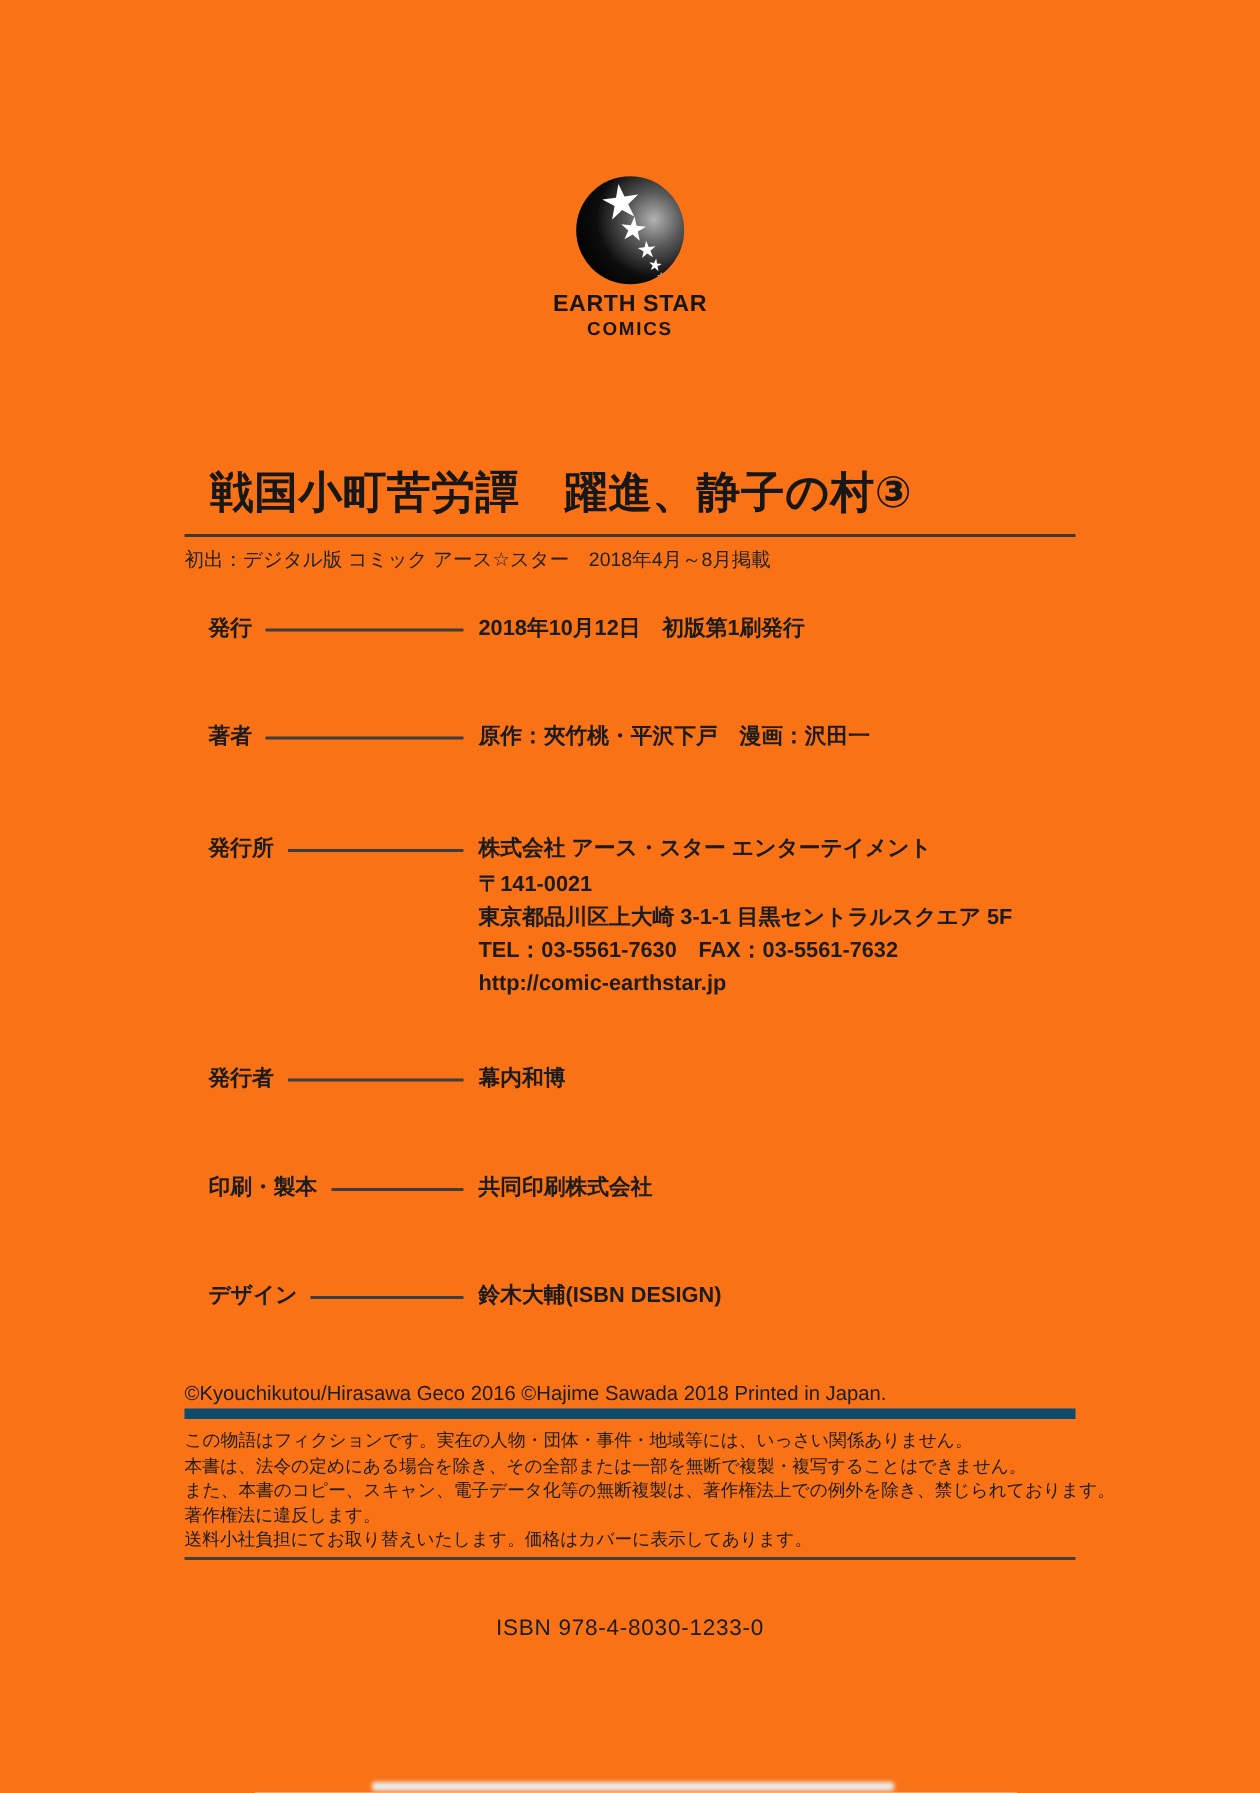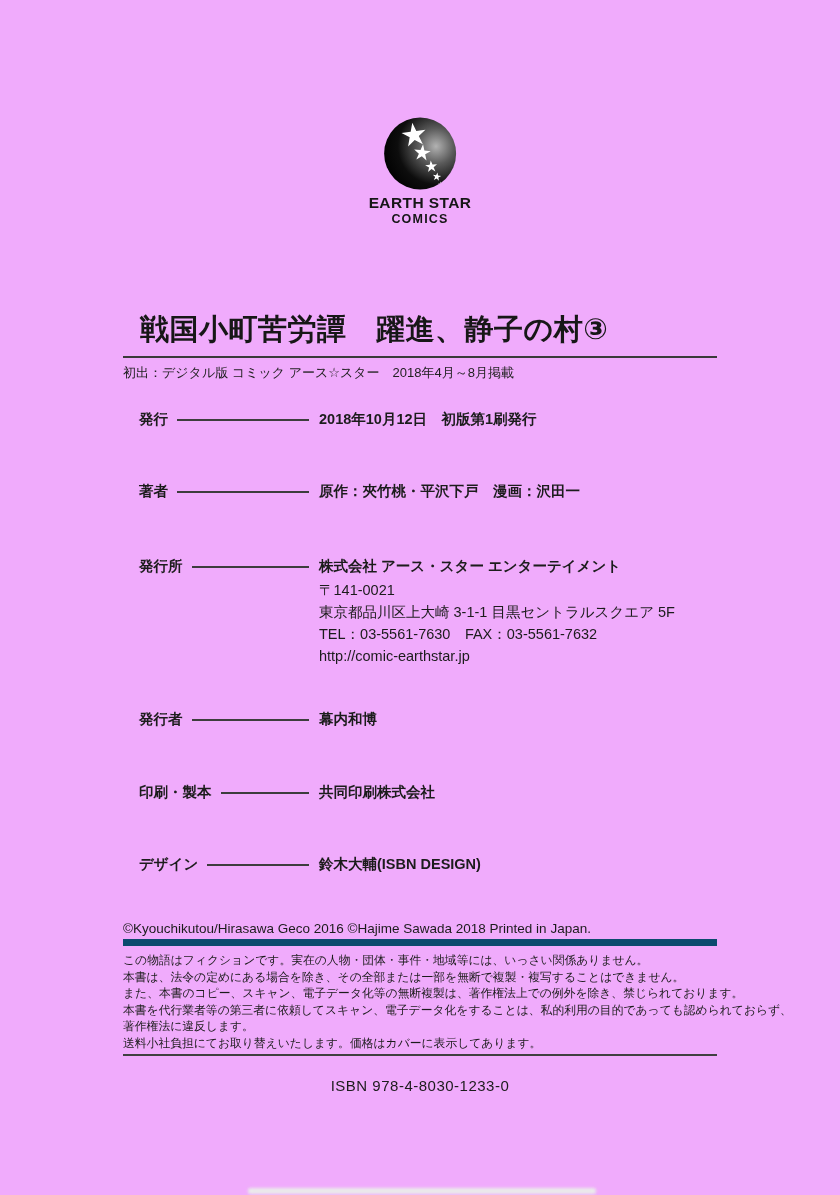--- a/index.html
+++ b/index.html
@@ -6,21 +6,21 @@
   body {
     font-family: "Liberation Sans", "DejaVu Sans", sans-serif;
     background:#ffffff;
     color:#1f1f1f;
   }
   .page {
     position:relative;
     width:840px;
     height:1195px;
     margin:0 auto;
-    background:#f0abfc;
+    background:#f97316;
     overflow:hidden;
   }
   
   .logo {
     position:absolute;
     top:117px; left:50%;
     transform:translateX(-50%);
     display:flex; flex-direction:column; align-items:center;
     text-align:center;
   }
@@ -56,21 +56,21 @@
     font-size:14.5px; font-weight:600; line-height:21px; color:#1c1c1c;
     white-space:nowrap;
     margin-left:16px;
   }
   .label-cell { flex:0 0 180px; width:180px; display:flex; align-items:center; }
   .leader {
     flex:1; height:0; border-top:2px solid #3d3d3d;
     margin:0 10px 0 9px;
   }
   .value-cell { flex:1; }
-  .sub-line { line-height:22px; font-weight:400; }
+  .sub-line { line-height:22px; font-weight:700; }
   
   .copyright {
     position:absolute; left:123px; top:920px; width:600px;
     font-size:13.5px; font-weight:500; color:#1c1c1c; line-height:18px;
     white-space:nowrap;
   }
   .legal-box {
     position:absolute; left:123px; top:939px; width:594px;
     border-top:7px solid #0c4a6e; border-bottom:2px solid #404040;
     padding:6px 0 3px 0;
@@ -188,21 +188,20 @@
       <div>鈴木大輔(ISBN DESIGN)</div>
     </div>
   </div>
 
   <div class="copyright">©Kyouchikutou/Hirasawa Geco 2016 ©Hajime Sawada 2018 Printed in Japan.</div>
 
   <div class="legal-box">
     <div class="legal-line">この物語はフィクションです。実在の人物・団体・事件・地域等には、いっさい関係ありません。</div>
     <div class="legal-line">本書は、法令の定めにある場合を除き、その全部または一部を無断で複製・複写することはできません。</div>
     <div class="legal-line">また、本書のコピー、スキャン、電子データ化等の無断複製は、著作権法上での例外を除き、禁じられております。</div>
-    <div class="legal-line">本書を代行業者等の第三者に依頼してスキャン、電子データ化をすることは、私的利用の目的であっても認められておらず、</div>
     <div class="legal-line">著作権法に違反します。</div>
     <div class="legal-line">送料小社負担にてお取り替えいたします。価格はカバーに表示してあります。</div>
   </div>
 
   <div class="isbn">ISBN 978-4-8030-1233-0</div>
 
   <div class="edge-artifact"></div>
 
 </div>
 

